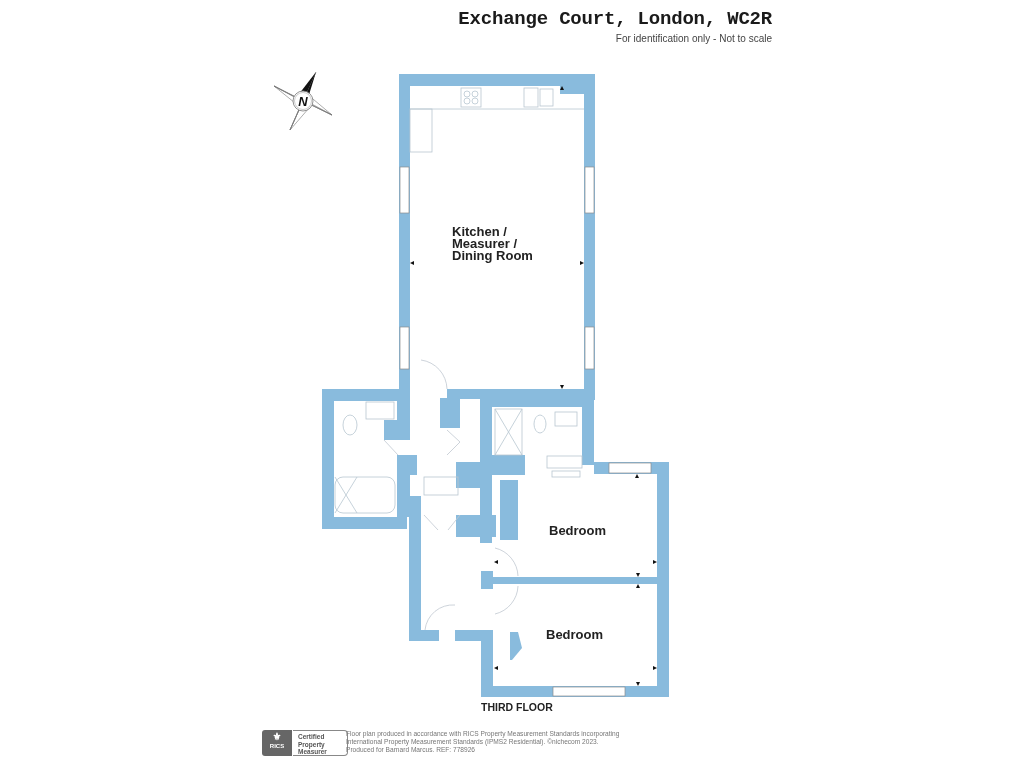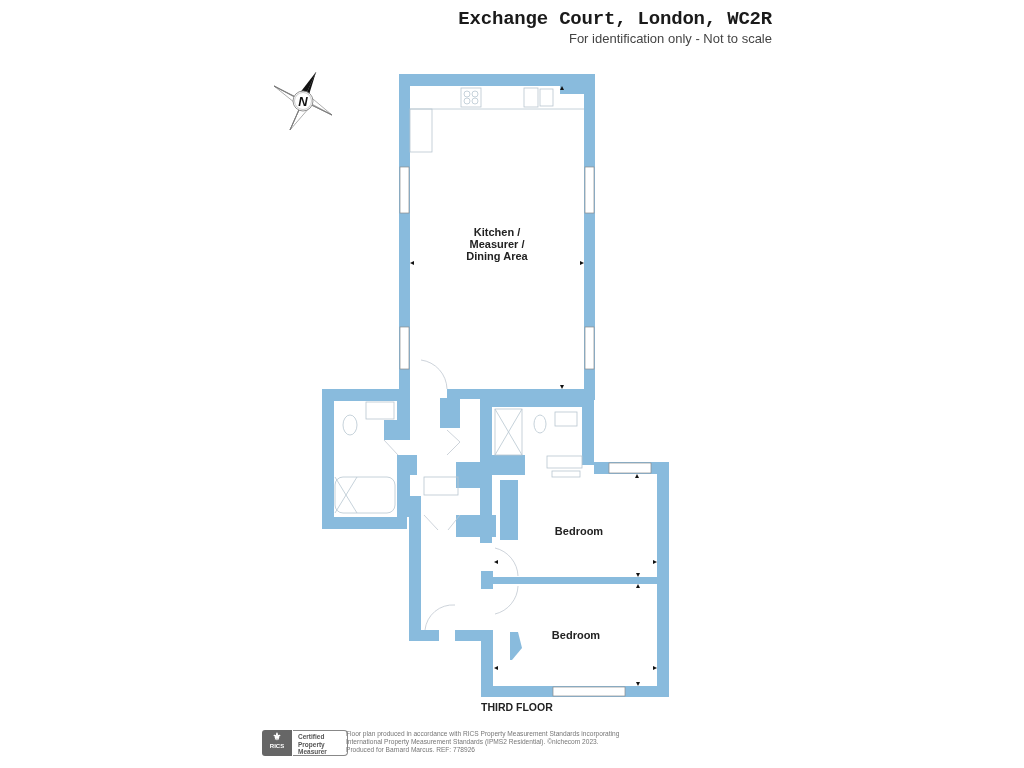--- a/index.html
+++ b/index.html
@@ -1,23 +1,23 @@
 <!DOCTYPE html>
 <html><head>
 <meta charset="utf-8">
 <style>
   html, body { margin:0; padding:0; background:#ffffff; }
   body { width:1024px; height:768px; position:relative; overflow:hidden; font-family:"Liberation Sans", sans-serif; color:#1a1a1a; }
   .header { position:absolute; right:252px; top:0; text-align:right; }
   .title { font-size:19px; font-weight:bold; letter-spacing:-0.2px; margin-top:8px; line-height:22px;font-family:Liberation Mono, monospace; }
   .area { font-size:11.5px; color:#333; margin-top:4px; line-height:13px; }
-  .disclaimer { font-size:13px; color:#444; margin-top:4px; line-height:9px; }
+  .disclaimer { font-size:10px; color:#444; margin-top:4px; line-height:9px; }
   .compass { position:absolute; left:272px; top:70px; width:62px; height:62px; }
   .plan { position:absolute; left:0; top:0; width:1024px; height:768px; }
-  .room-label { position:absolute; font-size:11px; font-weight:bold; text-align:center; line-height:12px; color:#222; }
+  .room-label { position:absolute; font-size:13px; font-weight:bold; text-align:left; line-height:12px; color:#222; }
   .floor-label { position:absolute; left:481px; top:701px; font-size:10.5px; font-weight:bold; color:#222;text-align:center; }
   .footer { position:absolute; left:262px; top:730px; width:470px; height:30px; }
   .rics { position:absolute; left:0; top:0; width:30px; height:26px; background:#666; color:#fff; font-size:6px; font-weight:bold; text-align:center; border-radius:3px 0 0 3px; }
   .rics .glyph { font-size:10px; line-height:13px; display:block; }
   .cpm { position:absolute; left:31px; top:0; width:55px; height:26px; border:1px solid #888; border-left:none; border-radius:0 4px 4px 0; font-size:6.5px; font-weight:bold; color:#555; line-height:7.5px; padding:2px 0 0 5px; box-sizing:border-box; }
   .footer-text { position:absolute; left:84px; top:0; width:290px; font-size:6.6px; color:#777; line-height:8px; }
   .bm { position:absolute; left:366px; top:-2px; width:110px; height:34px; }
   .dots { position:absolute; left:2px; top:0; height:10px; }
   .dot { display:inline-block; width:8px; height:8px; border-radius:50%; margin-right:-3px; }
   .bm-name { position:absolute; left:0; top:12px; font-size:13px; color:#333; letter-spacing:-0.2px; }
@@ -150,21 +150,21 @@
     <polygon points="494,668 498,666 498,670"></polygon>
     <polygon points="657,668 653,666 653,670"></polygon>
     <polygon points="638,686 636,682 640,682"></polygon>
     <polygon points="637,474 635,478 639,478"></polygon>
   </g>
 </svg>
 
 <div class="room-label" style="left:452px; top:226px; width:90px;">
   <div>Kitchen /</div>
   <div>Measurer /</div>
-  <div>Dining Area</div>
+  <div>Dining Room</div>
 </div>
 <div class="room-label" style="left:549px; top:525px; width:60px;">
   <div>Bedroom</div>
 </div>
 <div class="room-label" style="left:546px; top:629px; width:60px;">
   <div>Bedroom</div>
 </div>
 
 <div class="floor-label">THIRD FLOOR</div>
 

